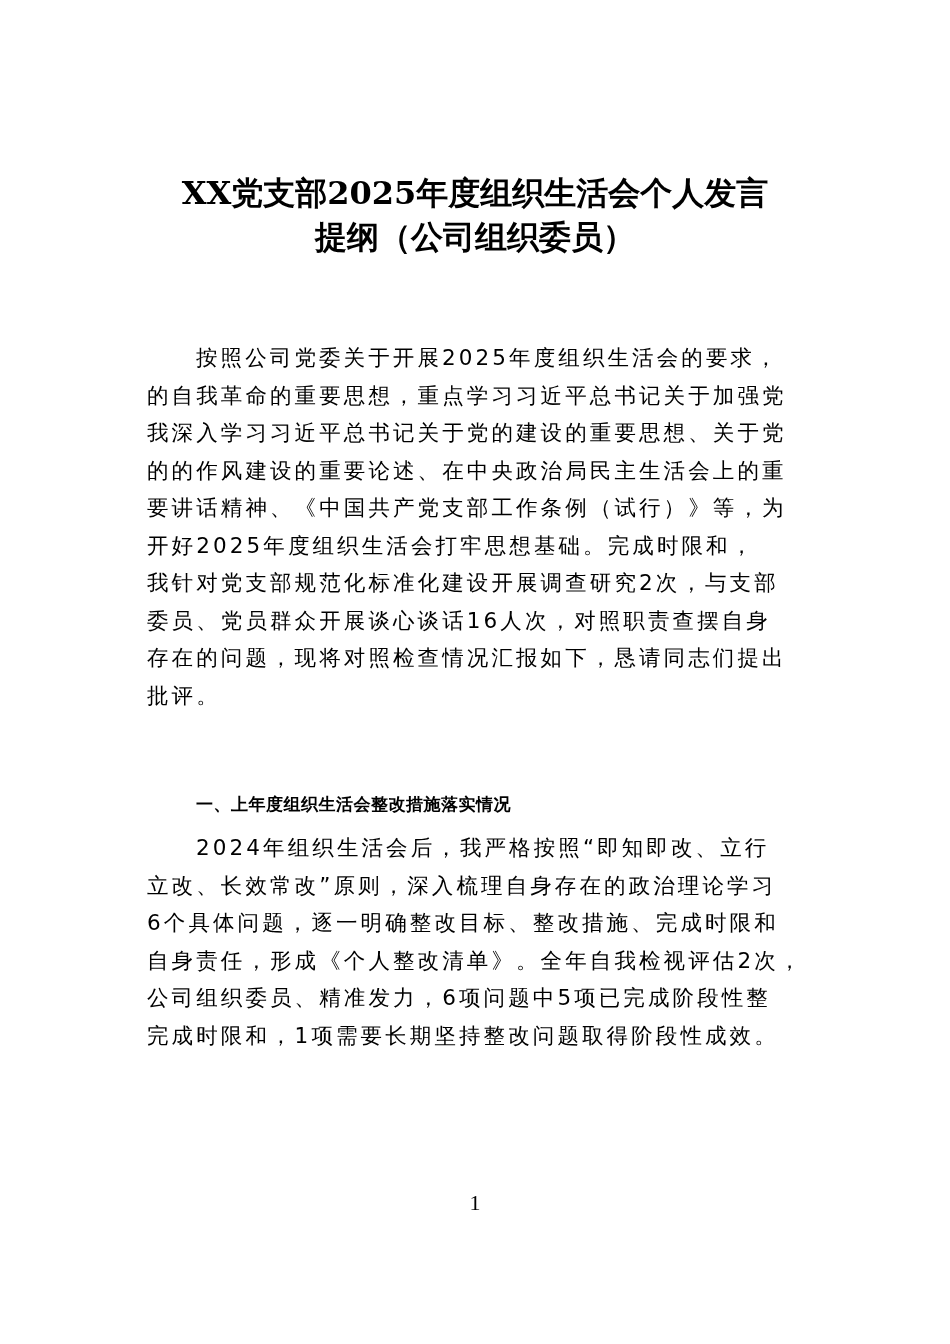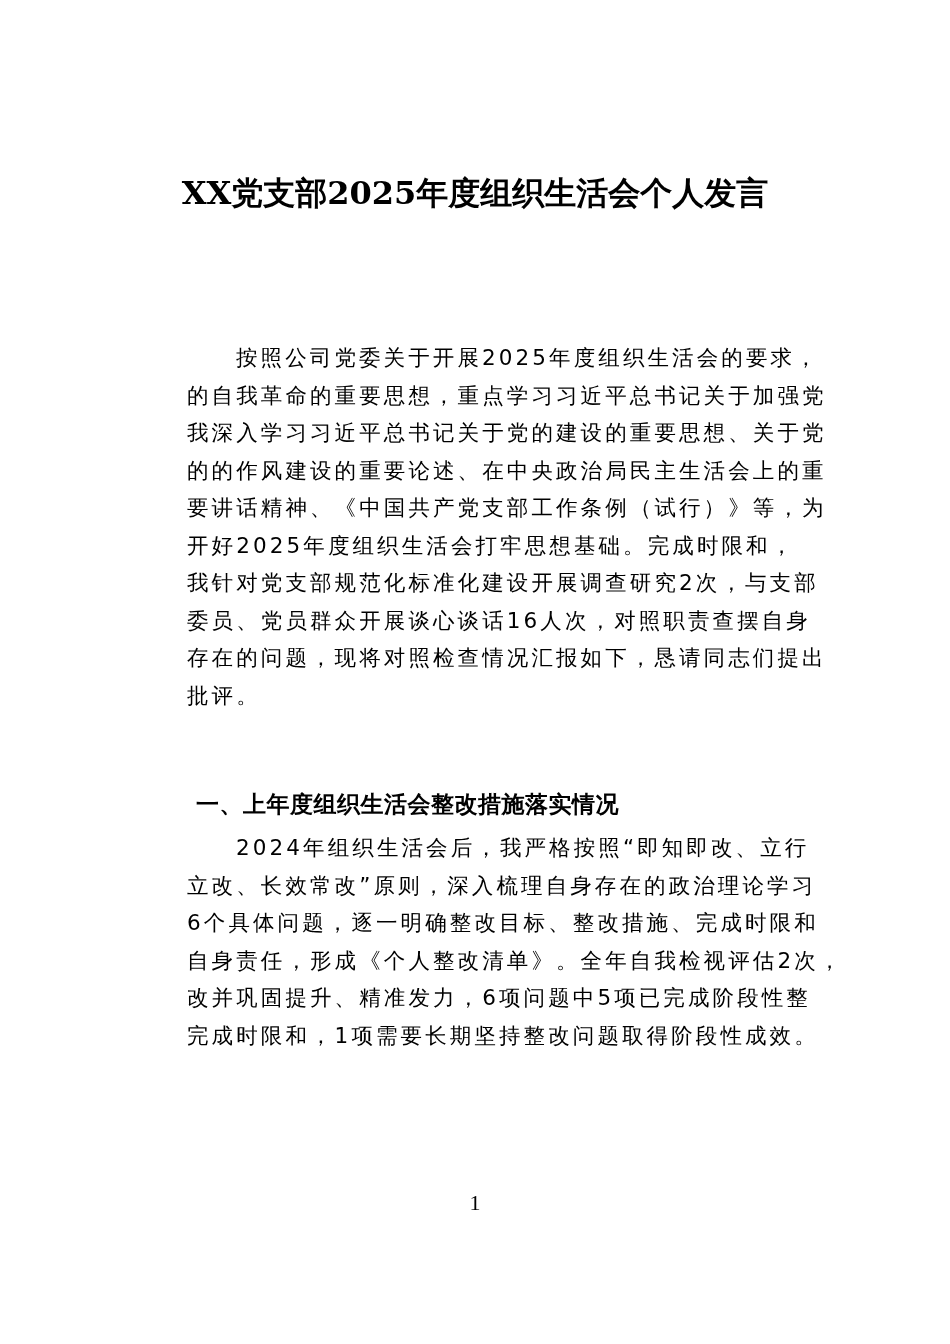--- a/index.html
+++ b/index.html
@@ -43,30 +43,29 @@
     width: 660px;
     font-family: "DejaVu Sans", "Liberation Sans", sans-serif;
     font-size: 21.5px;
     letter-spacing: 3.1px;
     line-height: 37.5px;
     white-space: nowrap;
   }
   .line {
     height: 37.5px;
     white-space: nowrap;
-    margin-left: 40px;
   }
   .indent { padding-left: 49px; }
   .heading {
     position: absolute;
     left: 196px;
     top: 786px;
     font-family: "DejaVu Sans", "Liberation Sans", sans-serif;
     font-weight: bold;
-    font-size: 23px;
+    font-size: 17px;
     letter-spacing: 0.5px;
     line-height: 37px;
     white-space: nowrap;
   }
   .page-number {
     position: absolute;
     left: 0;
     width: 950px;
     top: 1188px;
     text-align: center;
@@ -74,20 +73,21 @@
     font-size: 22px;
     line-height: 30px;
   }
 </style>
 </head>
 <body>
 
 <div class="page">
 
   <div class="title title-1">XX党支部2025年度组织生活会个人发言</div>
+  <div class="title title-2">提纲（公司组织委员）</div>
 
   <div class="body-text" style="top:339px;">
     <div class="line indent">按照公司党委关于开展2025年度组织生活会的要求，</div>
     <div class="line">的自我革命的重要思想，重点学习习近平总书记关于加强党</div>
     <div class="line">我深入学习习近平总书记关于党的建设的重要思想、关于党</div>
     <div class="line">的的作风建设的重要论述、在中央政治局民主生活会上的重</div>
     <div class="line">要讲话精神、《中国共产党支部工作条例（试行）》等，为</div>
     <div class="line">开好2025年度组织生活会打牢思想基础。完成时限和，</div>
     <div class="line">我针对党支部规范化标准化建设开展调查研究2次，与支部</div>
     <div class="line">委员、党员群众开展谈心谈话16人次，对照职责查摆自身</div>
@@ -95,19 +95,19 @@
     <div class="line">批评。</div>
   </div>
 
   <div class="heading">一、上年度组织生活会整改措施落实情况</div>
 
   <div class="body-text" style="top:829px;">
     <div class="line indent">2024年组织生活会后，我严格按照“即知即改、立行</div>
     <div class="line">立改、长效常改”原则，深入梳理自身存在的政治理论学习</div>
     <div class="line">6个具体问题，逐一明确整改目标、整改措施、完成时限和</div>
     <div class="line">自身责任，形成《个人整改清单》。全年自我检视评估2次，</div>
-    <div class="line">改并巩固提升、精准发力，6项问题中5项已完成阶段性整</div>
+    <div class="line">公司组织委员、精准发力，6项问题中5项已完成阶段性整</div>
     <div class="line">完成时限和，1项需要长期坚持整改问题取得阶段性成效。</div>
   </div>
 
   <div class="page-number">1</div>
 
 </div>
 
 </body></html>

